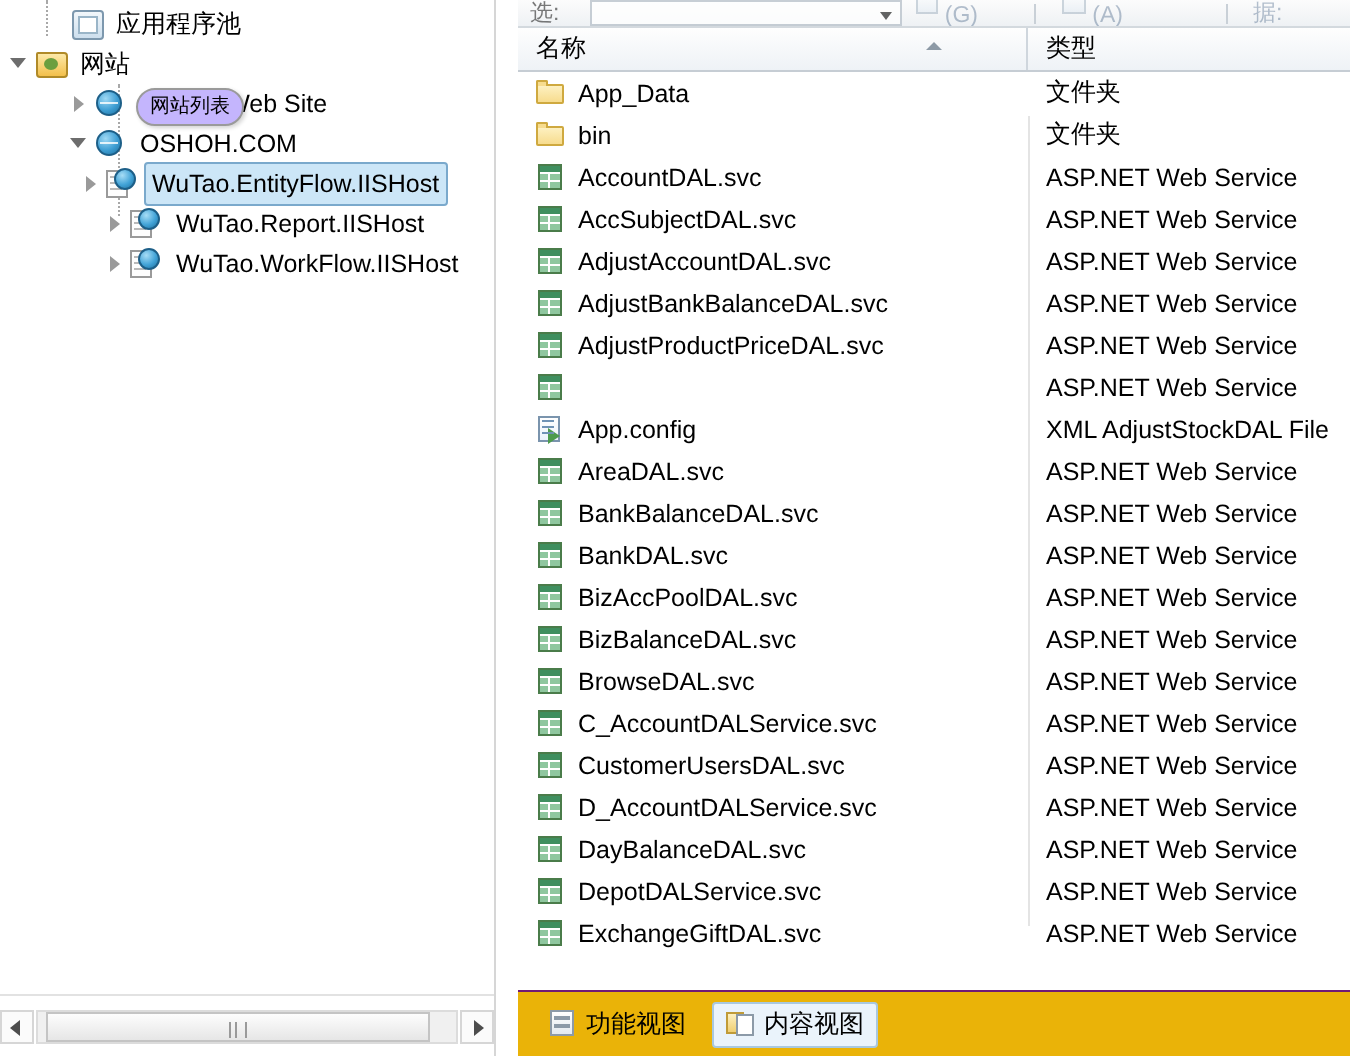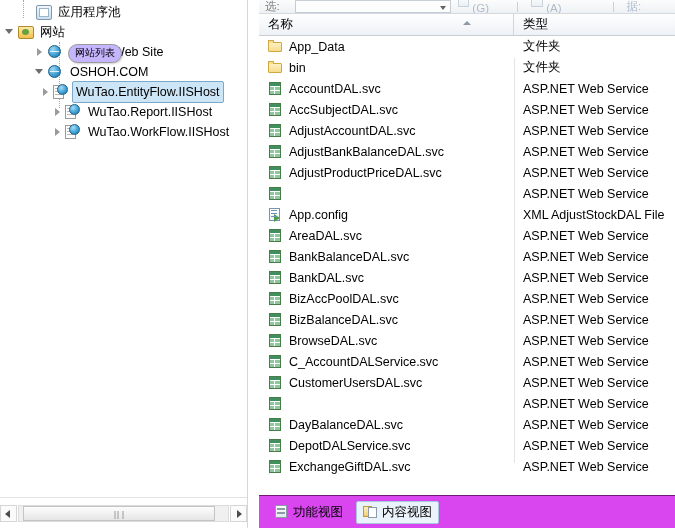--- a/index.html
+++ b/index.html
@@ -469,21 +469,21 @@
   }
 
   
   #view-tabs {
     height: 32px;
     flex: 0 0 32px;
     display: flex;
     align-items: center;
     gap: 6px;
     padding-left: 8px;
-    background: #d946ef;
+    background: #eab308;
   }
   .vtab {
     display: flex;
     align-items: center;
     gap: 4px;
     padding: 2px 6px;
     font-size: 12.5px;
     color: #000;
     border: 1px solid transparent;
     border-radius: 2px;
@@ -800,20 +800,21 @@
         <span class="fname">
           <span class="fic svc"></span>
           <span class="txt">CustomerUsersDAL.svc</span>
         </span>
         <span class="ftype">ASP.NET Web Service</span>
       </div>
 
       <div class="frow">
         <span class="fname">
           <span class="fic svc"></span>
+          <span class="txt">D_AccountDALService.svc</span>
         </span>
         <span class="ftype">ASP.NET Web Service</span>
       </div>
 
       <div class="frow">
         <span class="fname">
           <span class="fic svc"></span>
           <span class="txt">DayBalanceDAL.svc</span>
         </span>
         <span class="ftype">ASP.NET Web Service</span>

